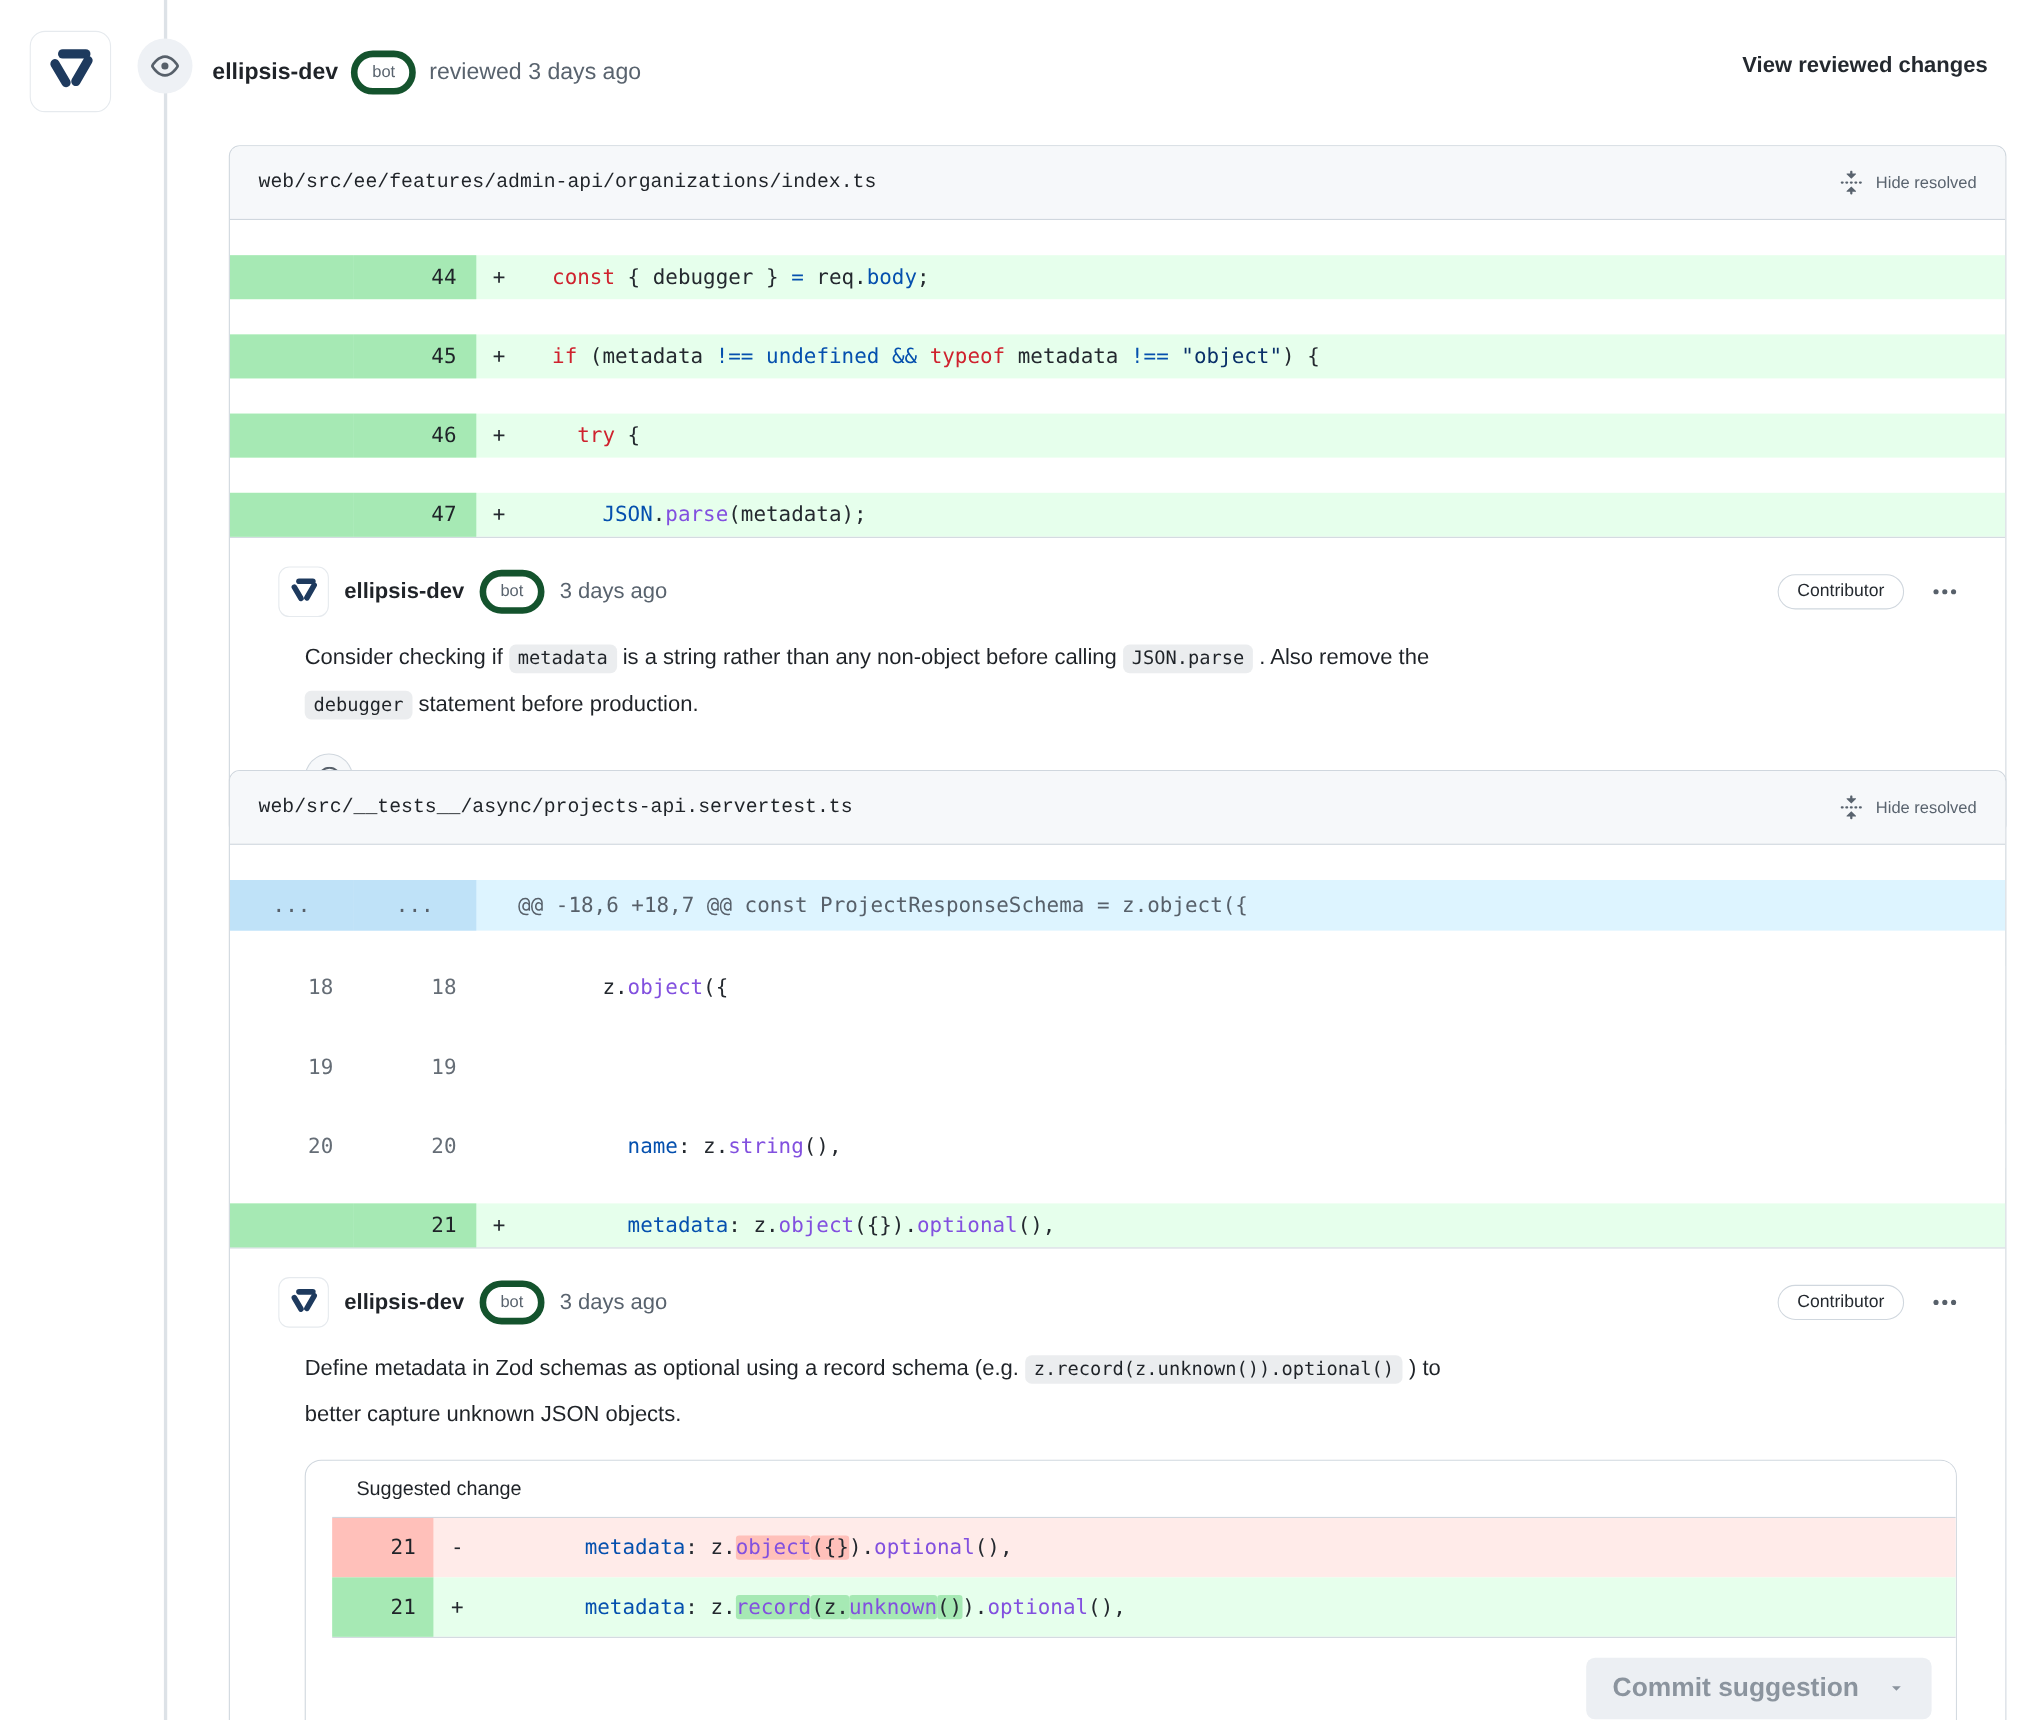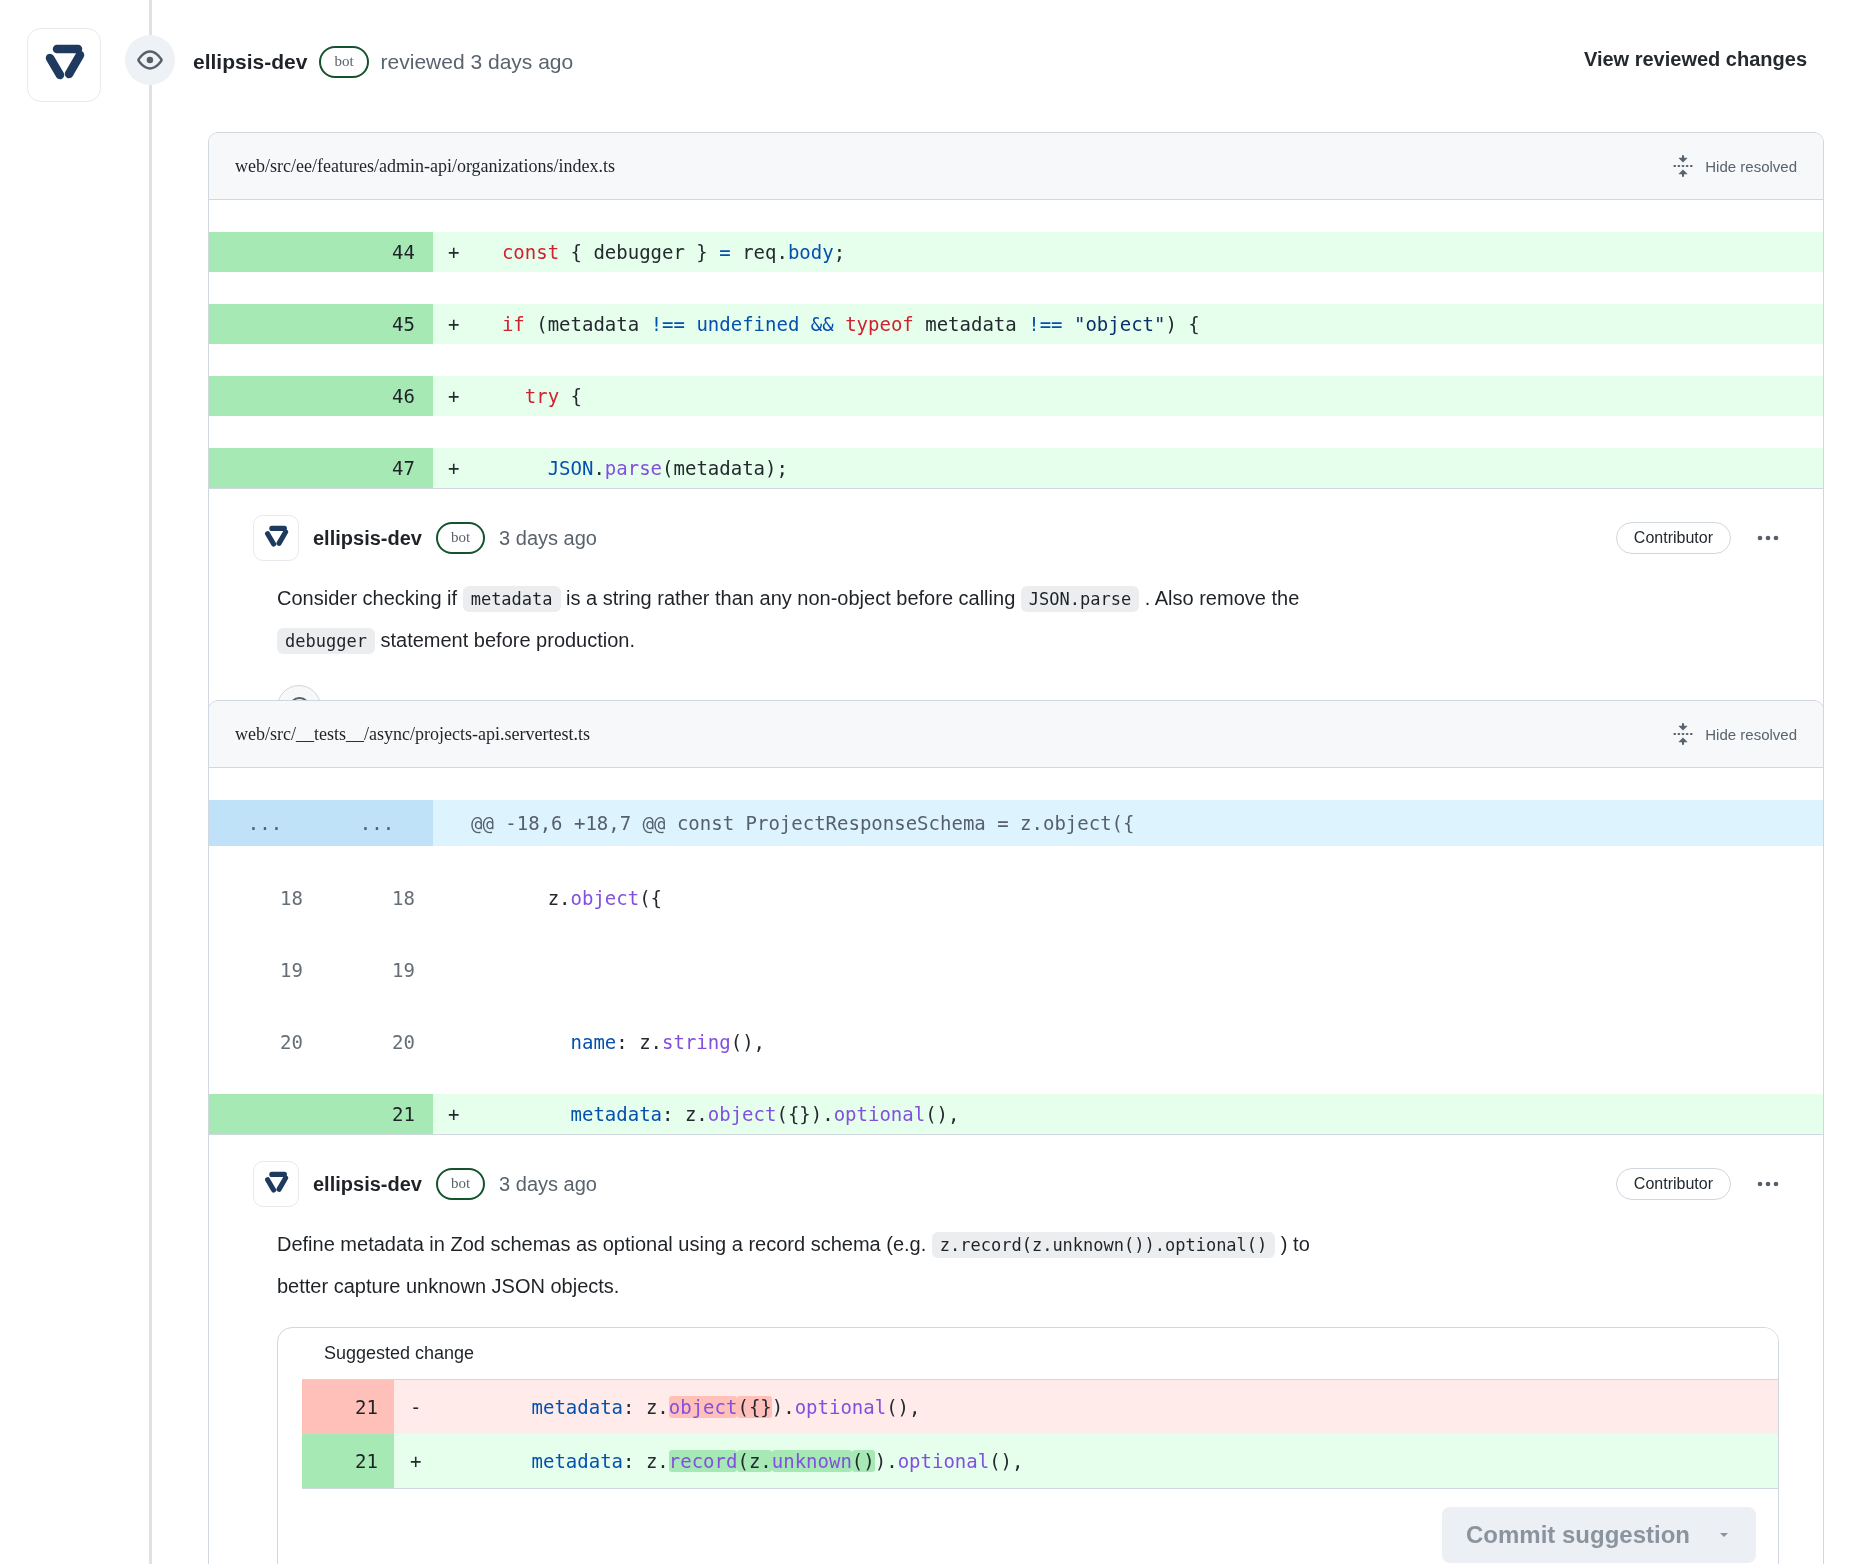--- a/index.html
+++ b/index.html
@@ -9,32 +9,32 @@
   }
   .timeline{position:absolute;left:149px;top:0;height:100%;width:3px;background:#dde2e7;z-index:0;}
 
   
   .big-avatar{position:absolute;left:27px;top:28px;width:72px;height:72px;background:#fff;
     border:1px solid #e6eaee;border-radius:14px;display:flex;align-items:center;justify-content:center;z-index:2;}
   .review-badge{position:absolute;left:125px;top:35px;width:50px;height:50px;border-radius:50%;
     background:#eef1f5;display:flex;align-items:center;justify-content:center;z-index:2;}
   .review-header{position:absolute;left:193px;top:46px;display:flex;align-items:center;gap:12px;font-size:21px;z-index:2;}
   .rh-name{font-weight:700;color:#1f2328;}
-  .pill{display:inline-flex;align-items:center;border:2px solid #14532d;border-radius:999px;
-    padding:3px 13px;font-size:15px;color:#59636e;background:#fff;line-height:1.45;font-family:Liberation Serif, serif;}
+  .pill{display:inline-flex;align-items:center;border:6px solid #14532d;border-radius:999px;
+    padding:3px 13px;font-size:15px;color:#59636e;background:#fff;line-height:1.45;}
   .rh-action{color:#59636e;}
   .view-link{position:absolute;right:51px;top:48px;font-size:20px;font-weight:600;color:#24292f;cursor:pointer;z-index:2;}
 
   
   .card{position:absolute;left:208px;width:1616px;background:#fff;border:1px solid #d0d7de;
     border-radius:10px;overflow:hidden;z-index:1;box-sizing:border-box;}
   .card-1{top:132px;}
   .card-2{top:700px;}
   .card-header{height:66px;background:#f6f8fa;border-bottom:1px solid #d0d7de;display:flex;align-items:center;padding:0 26px;}
-  .file-path{font-family:Liberation Serif, serif;font-size:18px;color:#1f2328;}
+  .file-path{font-family:Liberation Mono, monospace;font-size:18px;color:#1f2328;}
   .hide-resolved{margin-left:auto;display:flex;align-items:center;gap:11px;color:#59636e;font-size:15px;cursor:pointer;}
 
   
   .diff{font-family:"DejaVu Sans Mono", monospace;font-size:19px;}
   .drow{display:flex;height:40px;line-height:40px;margin-top:32px;}
   .gcell{width:112px;text-align:right;padding-right:18px;box-sizing:border-box;flex-shrink:0;}
   .sign{width:46px;padding-left:15px;box-sizing:border-box;flex-shrink:0;color:#24292f;}
   .codeline{white-space:pre;flex:1;}
   .row-add{background:#e6ffec;}
   .row-add .gcell{background:#a6e9b4;color:#1f2328;}

